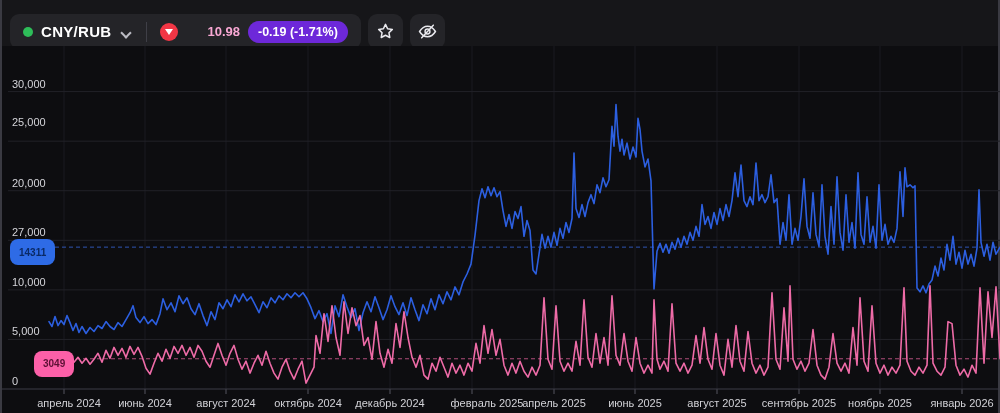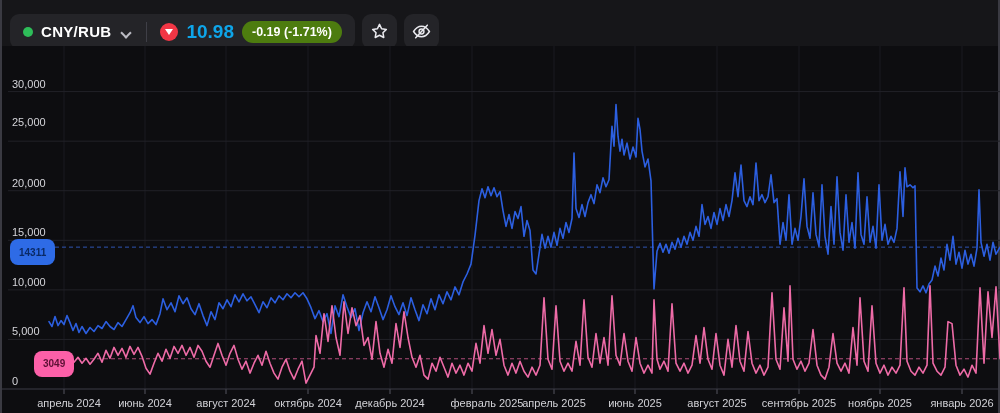--- a/index.html
+++ b/index.html
@@ -12,21 +12,21 @@
   .ticker-pill{display:flex;align-items:center;gap:8px;background:#242428;border-radius:9px;
        height:35px;padding:0 13px;color:#fff;cursor:pointer;}
   .dot{width:10px;height:10px;border-radius:50%;}
   .sym{font-size:15px;font-weight:700;letter-spacing:.3px;}
   .chev{width:10px;height:10px;position:relative;margin:0 2px;}
   .chev::before{content:"";position:absolute;left:1px;top:2px;width:6px;height:6px;
        border-right:2px solid #bcbcc4;border-bottom:2px solid #bcbcc4;transform:rotate(45deg);}
   .vdiv{width:1px;height:20px;background:#3f3f47;margin:0 5px;}
   .downcirc{width:18px;height:18px;border-radius:50%;display:flex;align-items:center;justify-content:center;flex:0 0 auto;}
   .tri{width:0;height:0;border-left:4.5px solid transparent;border-right:4.5px solid transparent;border-top:6px solid #fff;margin-top:1px;}
-  .price{font-size:19px;font-weight:700;color:#0ea5e9;}
+  .price{font-size:13px;font-weight:700;color:#f9a8d4;margin-left:21px;}
   .chg{color:#fff;font-size:12.5px;font-weight:700;border-radius:11px;padding:4px 10px;white-space:nowrap;}
   .iconbtn{width:35px;height:35px;border-radius:9px;background:#242428;border:none;display:flex;
        align-items:center;justify-content:center;cursor:pointer;padding:0;}
   .iconbtn svg{display:block;}
   
   .chart{position:absolute;top:46px;left:0;right:0;bottom:0;background:#0d0d10;}
   #chart-svg{position:absolute;left:0;top:0;}
   .ylabel{position:absolute;left:10px;font-size:11px;color:#d4d4d9;pointer-events:none;}
   .xlabel{position:absolute;width:90px;text-align:center;font-size:11px;color:#d2d2d7;top:351px;pointer-events:none;}
   .badge{position:absolute;left:8px;height:26px;border-radius:8px;font-size:10px;font-weight:700;
@@ -42,21 +42,21 @@
   <div class="hdr">
     <div class="ticker-pill">
       <span class="dot" id="status-dot" style="background: rgb(46, 189, 89);"></span>
       <span class="sym">CNY/RUB</span>
       <span class="chev"></span>
       <span class="vdiv"></span>
       <span class="downcirc" id="down-circle" style="background: rgb(242, 54, 69);">
           <span class="tri"></span>
         </span>
       <span class="price">10.98</span>
-      <span class="chg" id="chg-pill" style="background: #4d7c0f;">-0.19 (-1.71%)</span>
+      <span class="chg" id="chg-pill" style="background: #6d28d9;">-0.19 (-1.71%)</span>
     </div>
     <button class="iconbtn">
       <span>
         <svg width="19" height="19" viewBox="0 0 20 20" fill="none" stroke="#e9e9ee" stroke-width="1.6" stroke-linejoin="round">
           <path d="M10 2.5l2.2 4.6 5 .7-3.6 3.5.9 5-4.5-2.4-4.5 2.4.9-5L2.8 7.8l5-.7z"></path>
         </svg>
       </span>
     </button>
     <button class="iconbtn">
       <span>
@@ -117,19 +117,19 @@
       <div class="xlabel" style="left: 440px;">февраль 2025</div>
       <div class="xlabel" style="left: 507px;">апрель 2025</div>
       <div class="xlabel" style="left: 588px;">июнь 2025</div>
       <div class="xlabel" style="left: 670px;">август 2025</div>
       <div class="xlabel" style="left: 752px;">сентябрь 2025</div>
       <div class="xlabel" style="left: 833px;">ноябрь 2025</div>
       <div class="xlabel" style="left: 915px;">январь 2026</div>
       <div class="ylabel" style="top: 329px;">0</div>
       <div class="ylabel" style="top: 279.433px;">5,000</div>
       <div class="ylabel" style="top: 229.867px;">10,000</div>
-      <div class="ylabel" style="top: 180.3px;">15,000</div>
+      <div class="ylabel" style="top: 180.3px;">27,000</div>
       <div class="ylabel" style="top: 130.733px;">20,000</div>
       <div class="ylabel" style="top: 70px;">25,000</div>
       <div class="ylabel" style="top: 31.6px;">30,000</div>
     </div>
 
 </div>
 
 </body></html>

